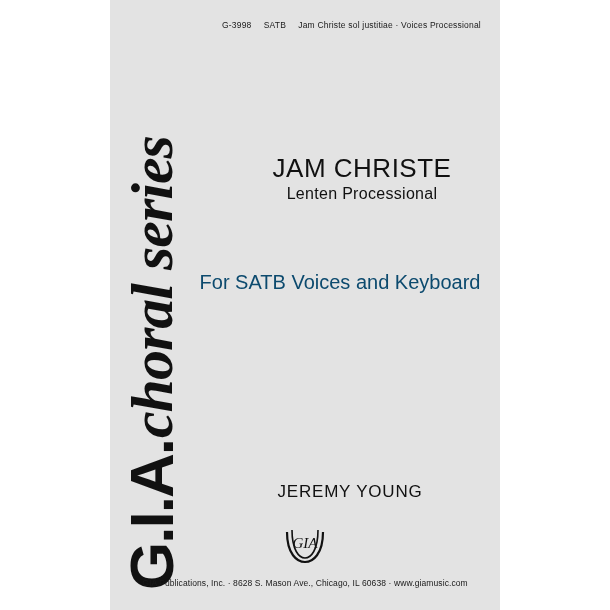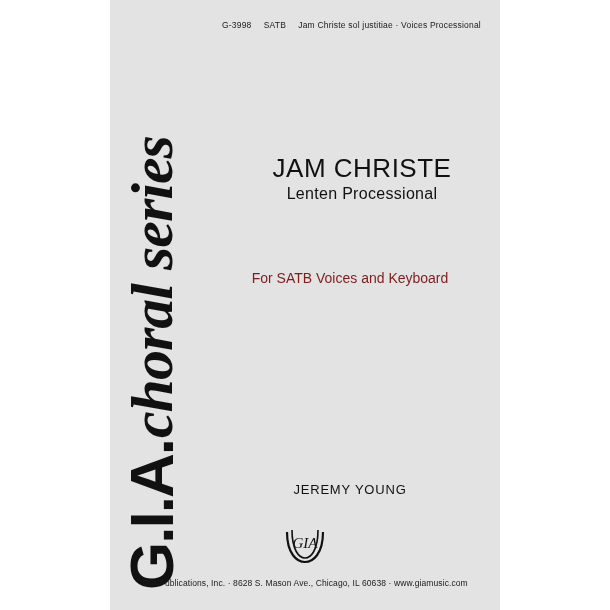--- a/index.html
+++ b/index.html
@@ -94,36 +94,36 @@
     letter-spacing: 0.5px;
     line-height: 1.28;
   }
   .subtitle {
     margin-top: 0;
     font-size: 16px;
     letter-spacing: 0.3px;
   }
   .scoring {
     position: absolute;
-    left: 190px;
+    left: 180px;
     top: 268px;
     width: 320px;
     text-align: center;
-    color: #7f1d1d;
-    font-size: 14px;
+    color: #0c4a6e;
+    font-size: 20px;
     line-height: 1.45;
   }
   .composer-name {
     position: absolute;
     left: 200px;
     top: 482px;
     width: 300px;
     text-align: center;
     color: #111111;
-    font-size: 13px;
+    font-size: 17px;
     letter-spacing: 0.8px;
   }
   
   .logo {
     position: absolute;
     left: 281px;
     top: 528px;
     width: 48px;
     height: 36px;
   }

